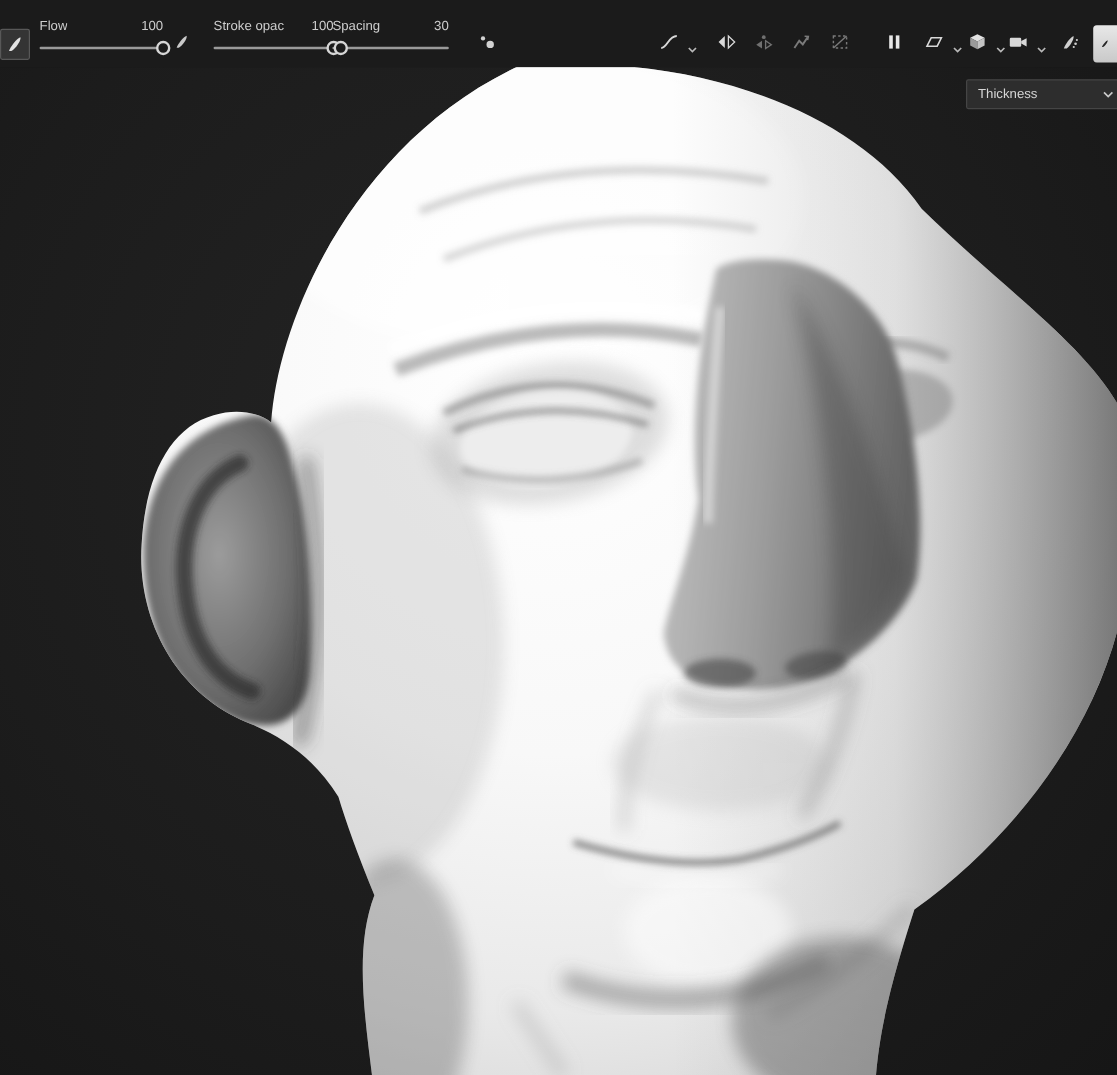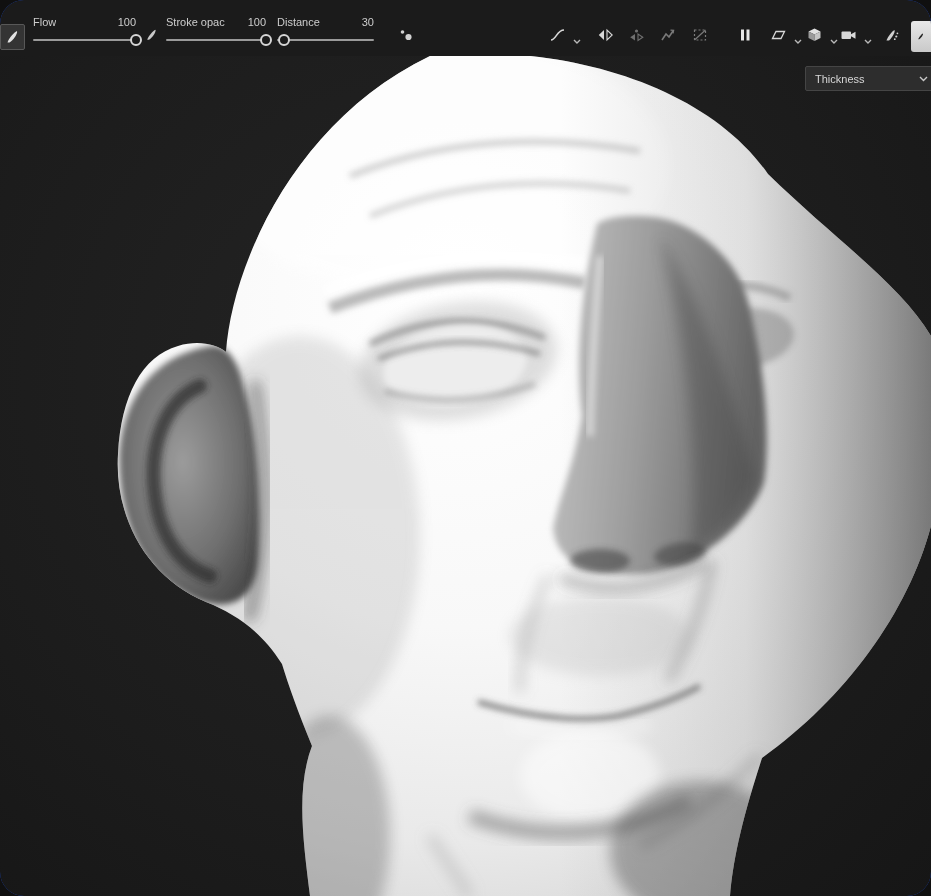--- a/index.html
+++ b/index.html
@@ -1,16 +1,16 @@
 <!DOCTYPE html>
 <html><head>
 <meta charset="utf-8">
 <style>
   html,body{margin:0;padding:0;background:#101010;font-family:"Liberation Sans",sans-serif;}
-  .app{position:relative;width:931px;height:896px;overflow:hidden;background:#1d4ed8;border-radius:24px;}
+  .app{position:relative;width:931px;height:896px;overflow:hidden;background:#1d4ed8;}
 
   
   .toolbar{position:absolute;top:0;left:0;right:0;height:56px;background:#1b1b1b;border-bottom:1px solid #121212;}
   .slider-group{position:absolute;top:15px;}
   .sg-row{display:flex;justify-content:space-between;align-items:center;height:14px;font-size:11px;color:#cdcdcd;}
   .sg-label{white-space:nowrap;overflow:hidden;}
   .sg-value{margin-left:20px;}
   .slider{position:relative;height:16px;margin-top:3px;cursor:pointer;}
   .track{position:absolute;top:7px;left:0;right:0;height:2px;background:#9a9a9a;border-radius:1px;}
   .knob{position:absolute;top:2px;width:8px;height:8px;border:2px solid #d6d6d6;border-radius:50%;background:#1b1b1b;box-sizing:content-box;}
@@ -54,34 +54,34 @@
         <div class="knob" style="left: calc(100% - 6px);"></div>
       </div>
     </div>
 
     <button class="icon-btn" style="left:141px;width:22px;">
       <svg width="14" height="14" viewBox="0 0 16 16">
         <path d="M2.5 13.5 C3.5 10 9 3 12 2 C13 4.5 8 11.5 4.5 13.5 Z" fill="#c9c9c9"></path>
       </svg>
     </button>
 
-    <div class="slider-group" style="left:166px;width:100px;">
+    <div class="slider-group" style="left:178px;width:100px;">
       <div class="sg-row">
         <span class="sg-label">Stroke opac</span>
         <span class="sg-value">100</span>
       </div>
       <div class="slider">
         <div class="track"></div>
         <div class="knob" style="left: calc(100% - 6px);"></div>
       </div>
     </div>
 
     <div class="slider-group" style="left:277px;width:97px;">
       <div class="sg-row">
-        <span class="sg-label">Distance</span>
+        <span class="sg-label">Spacing</span>
         <span class="sg-value">30</span>
       </div>
       <div class="slider">
         <div class="track"></div>
         <div class="knob" style="left: calc(7% - 6px);"></div>
       </div>
     </div>
 
     <button class="icon-btn" style="left:394px;width:24px;">
       <svg width="16" height="16" viewBox="0 0 16 16">

